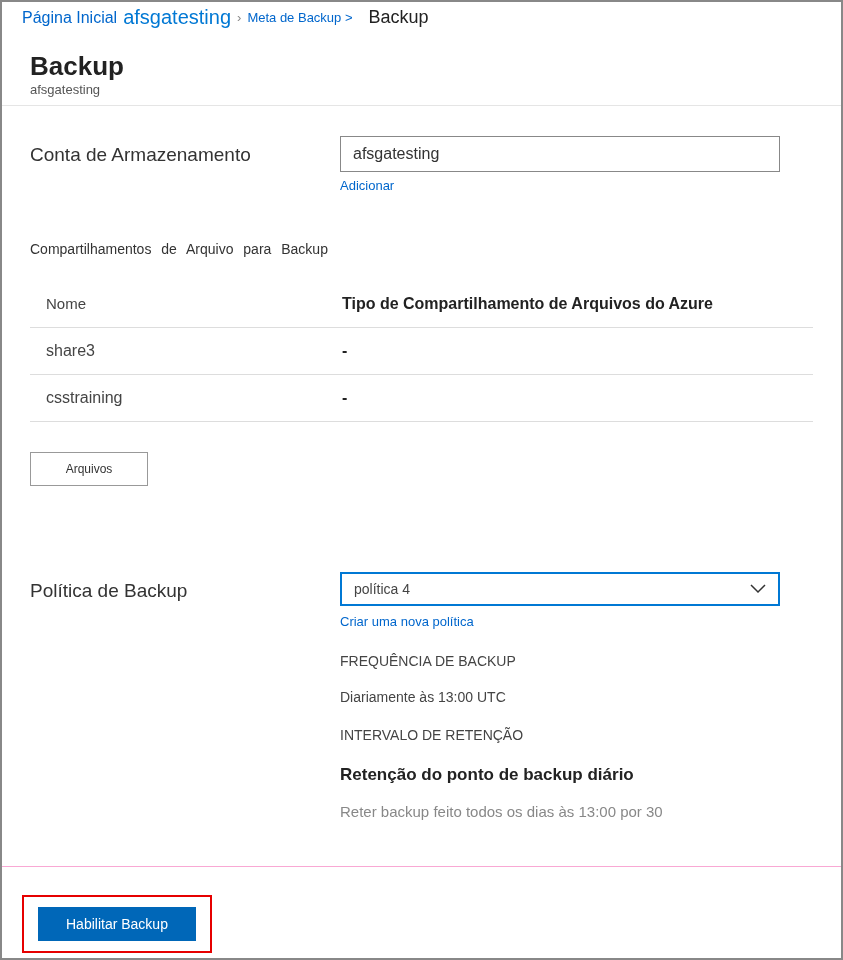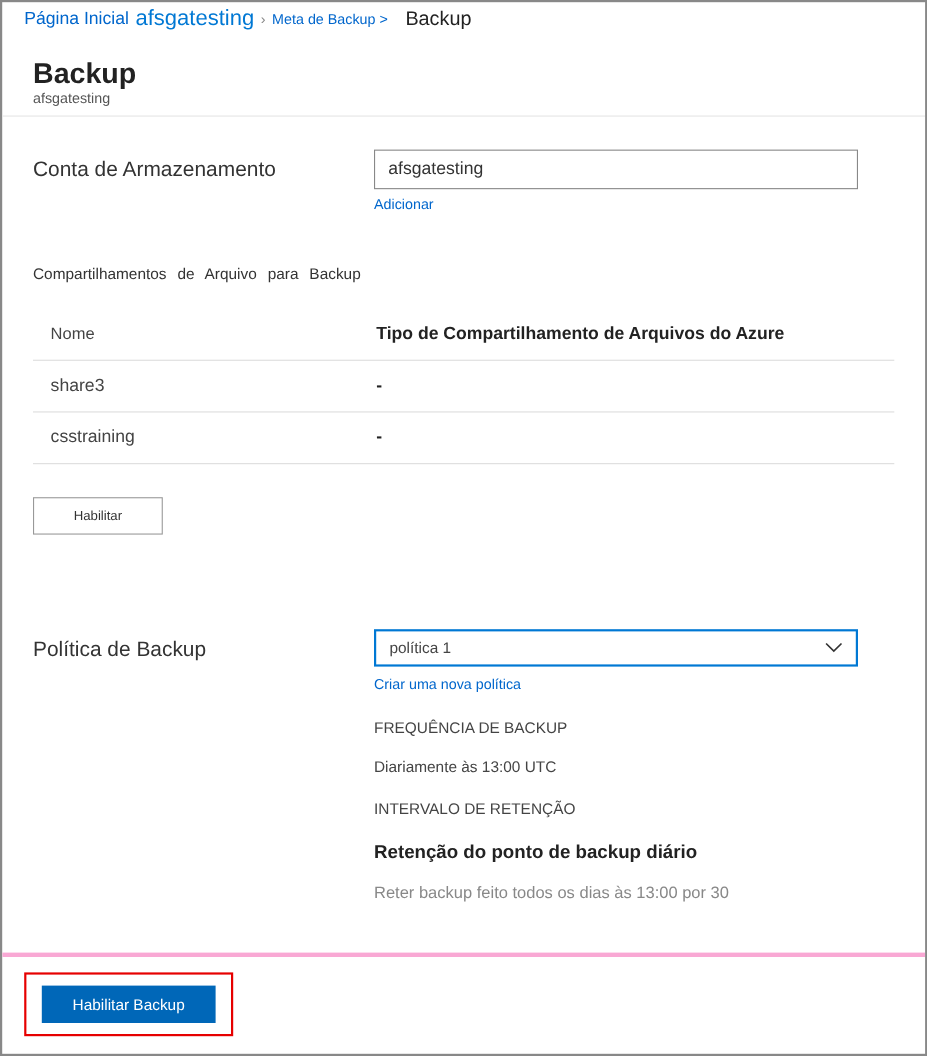--- a/index.html
+++ b/index.html
@@ -195,22 +195,22 @@
       font-size: 15px;
       color: #888;
       margin-top: 18px;
     }
     .footer {
       position: absolute;
       left: 0;
       right: 0;
       bottom: 0;
       height: 92px;
-      border-top: 4px solid #f9a8d4;
-      padding: 14px 20px;
+      border-top: 1px solid #f9a8d4;
+      padding: 28px 20px;
     }
     .highlight-box {
       border: 2px solid #e60000;
       display: inline-block;
       padding: 10px 14px;
     }
     .primary-btn {
       background: #0067b8;
       color: #fff;
       border: none;
@@ -257,27 +257,27 @@
     <div class="table-row">
       <div class="col-name">share3</div>
       <div class="col-type">-</div>
     </div>
     <div class="table-row">
       <div class="col-name">csstraining</div>
       <div class="col-type">-</div>
     </div>
   </div>
 
-  <button class="add-btn">Habilitar</button>
+  <button class="add-btn">Arquivos</button>
 
   <div class="policy-row">
     <div class="field-label">Política de Backup</div>
     <div class="field-input-wrap">
       <div class="select-box">
-        <span>política 1</span>
+        <span>política 4</span>
         <svg class="chevron-down" viewBox="0 0 16 10">
           <path d="M1 1 L8 8 L15 1" stroke="#333" stroke-width="1.5" fill="none"></path>
         </svg>
       </div>
     </div>
   </div>
 
   <div class="policy-details">
     <a href="#" class="link-under">Criar uma nova política</a>
     <div class="detail-label">FREQUÊNCIA DE BACKUP</div>

